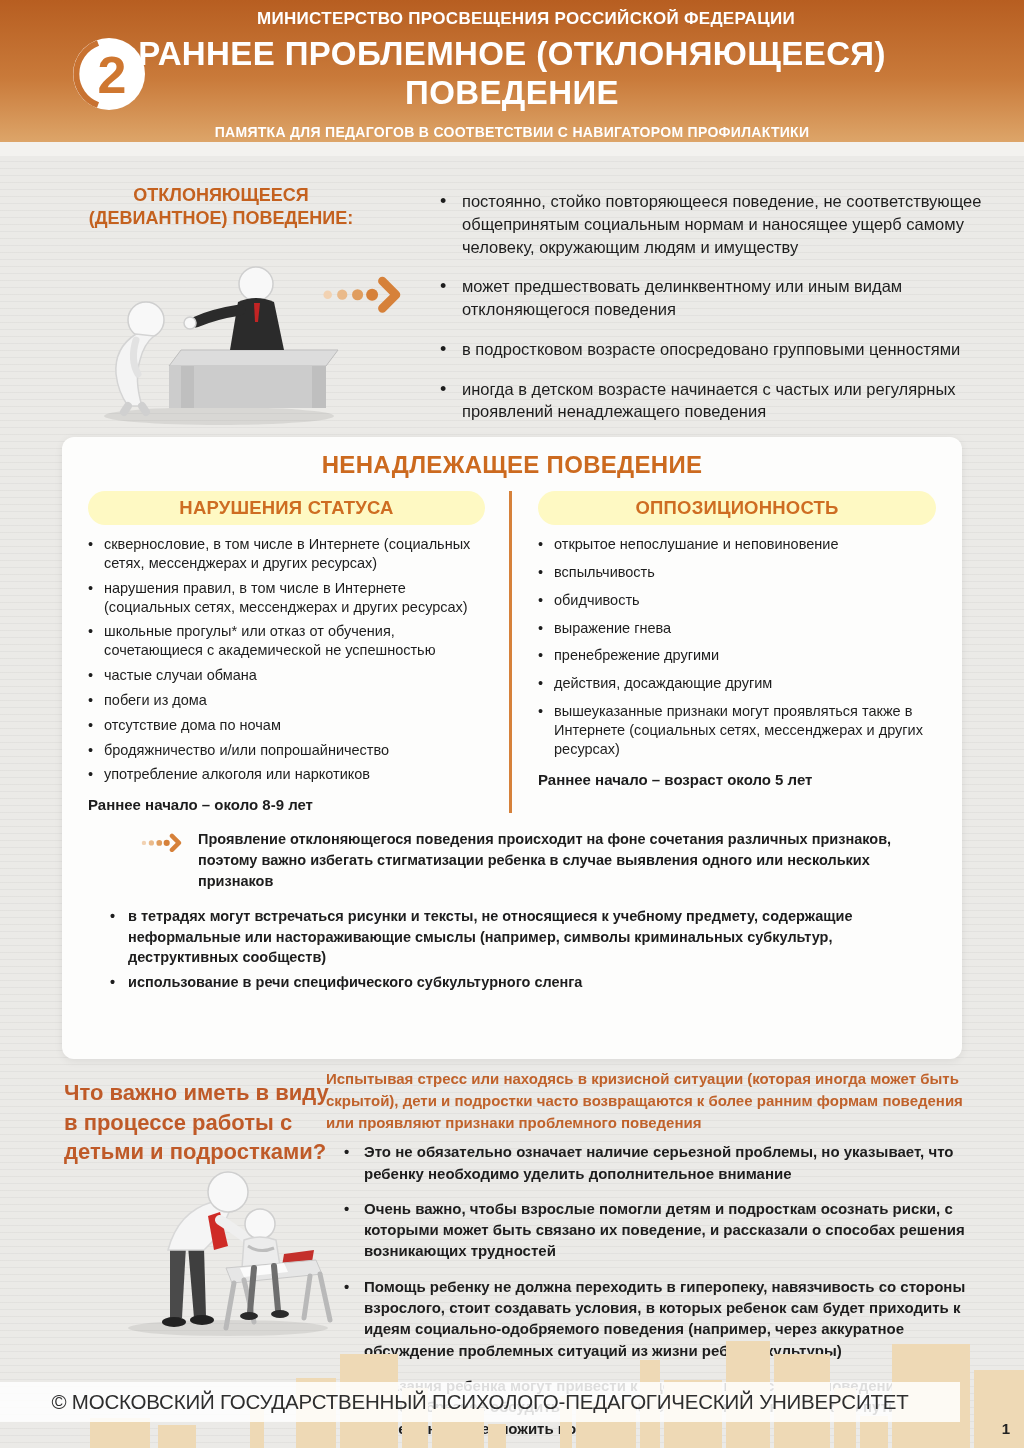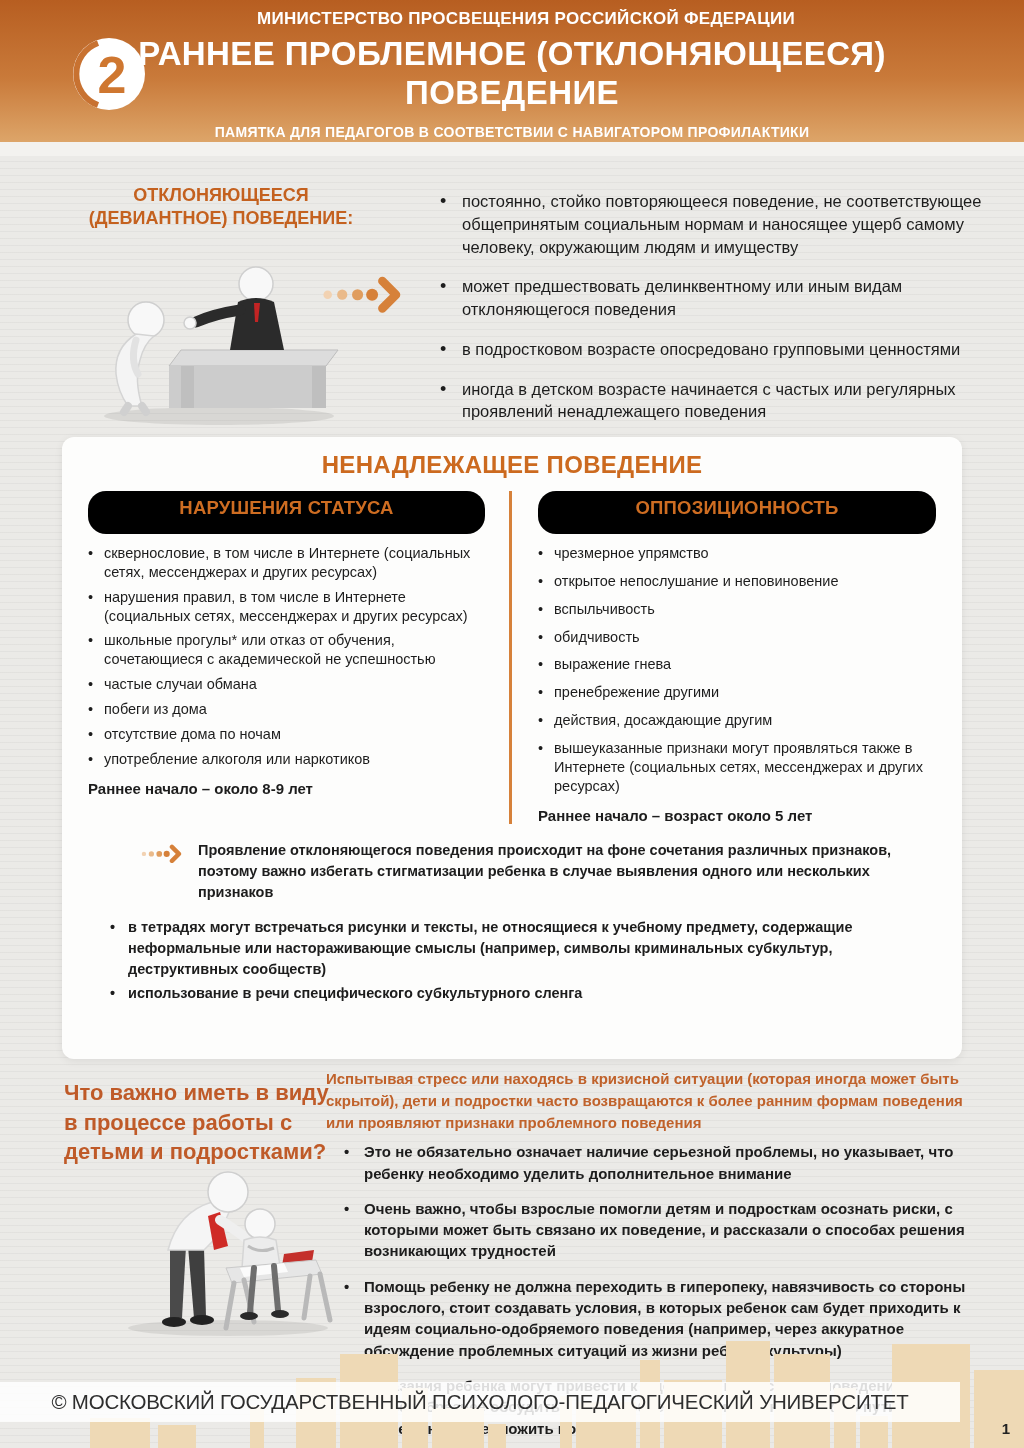--- a/index.html
+++ b/index.html
@@ -39,21 +39,21 @@
     position:absolute;left:62px;top:437px;width:900px;height:622px;box-sizing:border-box;
     background:#fdfdfc;border-radius:12px;box-shadow:0 2px 8px rgba(0,0,0,.07);
     padding:14px 26px 0 26px;overflow:hidden;
   }
   .card-title{text-align:center;color:#cc6a1f;font-size:24px;font-weight:bold;letter-spacing:.3px;}
   .columns{display:flex;margin-top:12px;}
   .col{width:50%;box-sizing:border-box;}
   .col-left{padding-right:24px;border-right:3px solid #d6813a;}
   .col-right{padding-left:26px;}
   .pill{
-    background:#000000;border-radius:18px;height:43px;line-height:34px;text-align:center;
+    background:#fef9c3;border-radius:18px;height:34px;line-height:34px;text-align:center;
     color:#ce6d22;font-size:18.5px;font-weight:bold;margin-bottom:10px;letter-spacing:.2px;
   }
   .clist{list-style:none;margin:0;padding:0;}
   .clist li{position:relative;padding-left:16px;font-size:14.5px;line-height:1.3;margin-bottom:6px;}
   .clist li::before{content:"•";position:absolute;left:0;top:0;color:#1d1d1d;}
   .col-right .clist li{margin-bottom:9px;}
   .onset{font-size:15px;font-weight:bold;margin-top:12px;}
   .notes{margin-top:16px;padding:0 20px 0 52px;}
   .note-row{display:flex;align-items:flex-start;margin-bottom:14px;}
   .note-arrow{flex:0 0 42px;height:20px;margin:3px 16px 0 0;}
@@ -146,28 +146,28 @@
     <div class="columns">
       <div class="col col-left">
         <div class="pill">НАРУШЕНИЯ СТАТУСА</div>
         <ul class="clist">
             <li>сквернословие, в том числе в Интернете (социальных сетях, мессенджерах и других ресурсах)</li>
             <li>нарушения правил, в том числе в Интернете (социальных сетях, мессенджерах и других ресурсах)</li>
             <li>школьные прогулы* или отказ от обучения, сочетающиеся с академической не успешностью</li>
             <li>частые случаи обмана</li>
             <li>побеги из дома</li>
             <li>отсутствие дома по ночам</li>
+            <li>бродяжничество и/или попрошайничество</li>
             <li>употребление алкоголя или наркотиков</li>
           </ul>
         <div class="onset">Раннее начало – около 8-9 лет</div>
       </div>
       <div class="col col-right">
         <div class="pill">ОППОЗИЦИОННОСТЬ</div>
         <ul class="clist">
-            <li>чрезмерное упрямство</li>
             <li>открытое непослушание и неповиновение</li>
             <li>вспыльчивость</li>
             <li>обидчивость</li>
             <li>выражение гнева</li>
             <li>пренебрежение другими</li>
             <li>действия, досаждающие другим</li>
             <li>вышеуказанные признаки могут проявляться также в Интернете (социальных сетях, мессенджерах и других ресурсах)</li>
           </ul>
         <div class="onset">Раннее начало – возраст около 5 лет</div>
       </div>

